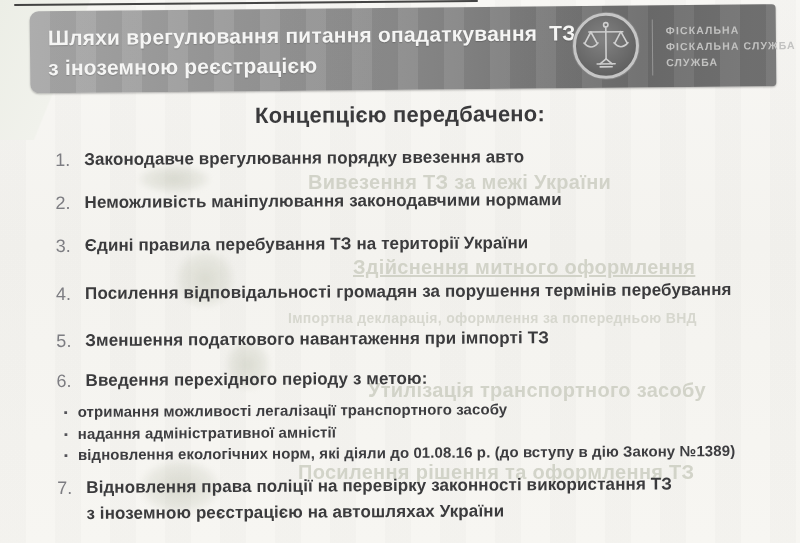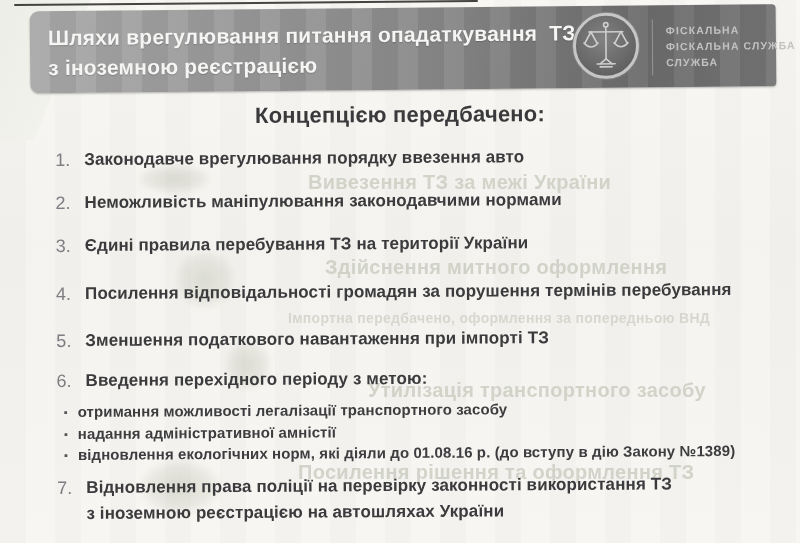--- a/index.html
+++ b/index.html
@@ -83,22 +83,22 @@
         <line x1="26" y1="40" x2="32" y2="45"></line>
       <line x1="17" y1="45" x2="35" y2="45"></line>
         <line x1="20" y1="48" x2="32" y2="48"></line>
     </svg>
   </div>
   <div class="org-divider"></div>
   <div class="org-text"><span>ФІСКАЛЬНА</span><br><span>ФІСКАЛЬНА СЛУЖБА</span><br><span>СЛУЖБА</span></div>
 </div>
 
 <div class="ghost" style="left:308px;top:171px;">Вивезення ТЗ за межі України</div>
-<div class="ghost" style="left:325px;top:256px;">Здійснення митного оформлення</div>
-<div class="ghost small" style="left:288px;top:310px;">Імпортна передбачено, оформлення за попередньою ВНД</div>
+<div class="ghost" style="left:353px;top:256px;text-decoration:underline;">Здійснення митного оформлення</div>
+<div class="ghost small" style="left:288px;top:310px;">Імпортна декларація, оформлення за попередньою ВНД</div>
 <div class="ghost" style="left:352px;top:379px;margin-left:16px;">Утилізація транспортного засобу</div>
 <div class="ghost" style="left:298px;top:461px;">Посилення рішення та оформлення ТЗ</div>
 <div class="blob" style="left:138px;top:165px;width:72px;height:28px;"></div>
 <div class="blob" style="left:176px;top:250px;width:58px;height:58px;"></div>
 <div class="blob" style="left:226px;top:340px;width:44px;height:50px;"></div>
 <div class="blob" style="left:140px;top:460px;width:80px;height:54px;"></div>
 
 <div class="content">
   <div class="page-title">Концепцією передбачено:</div>
 

